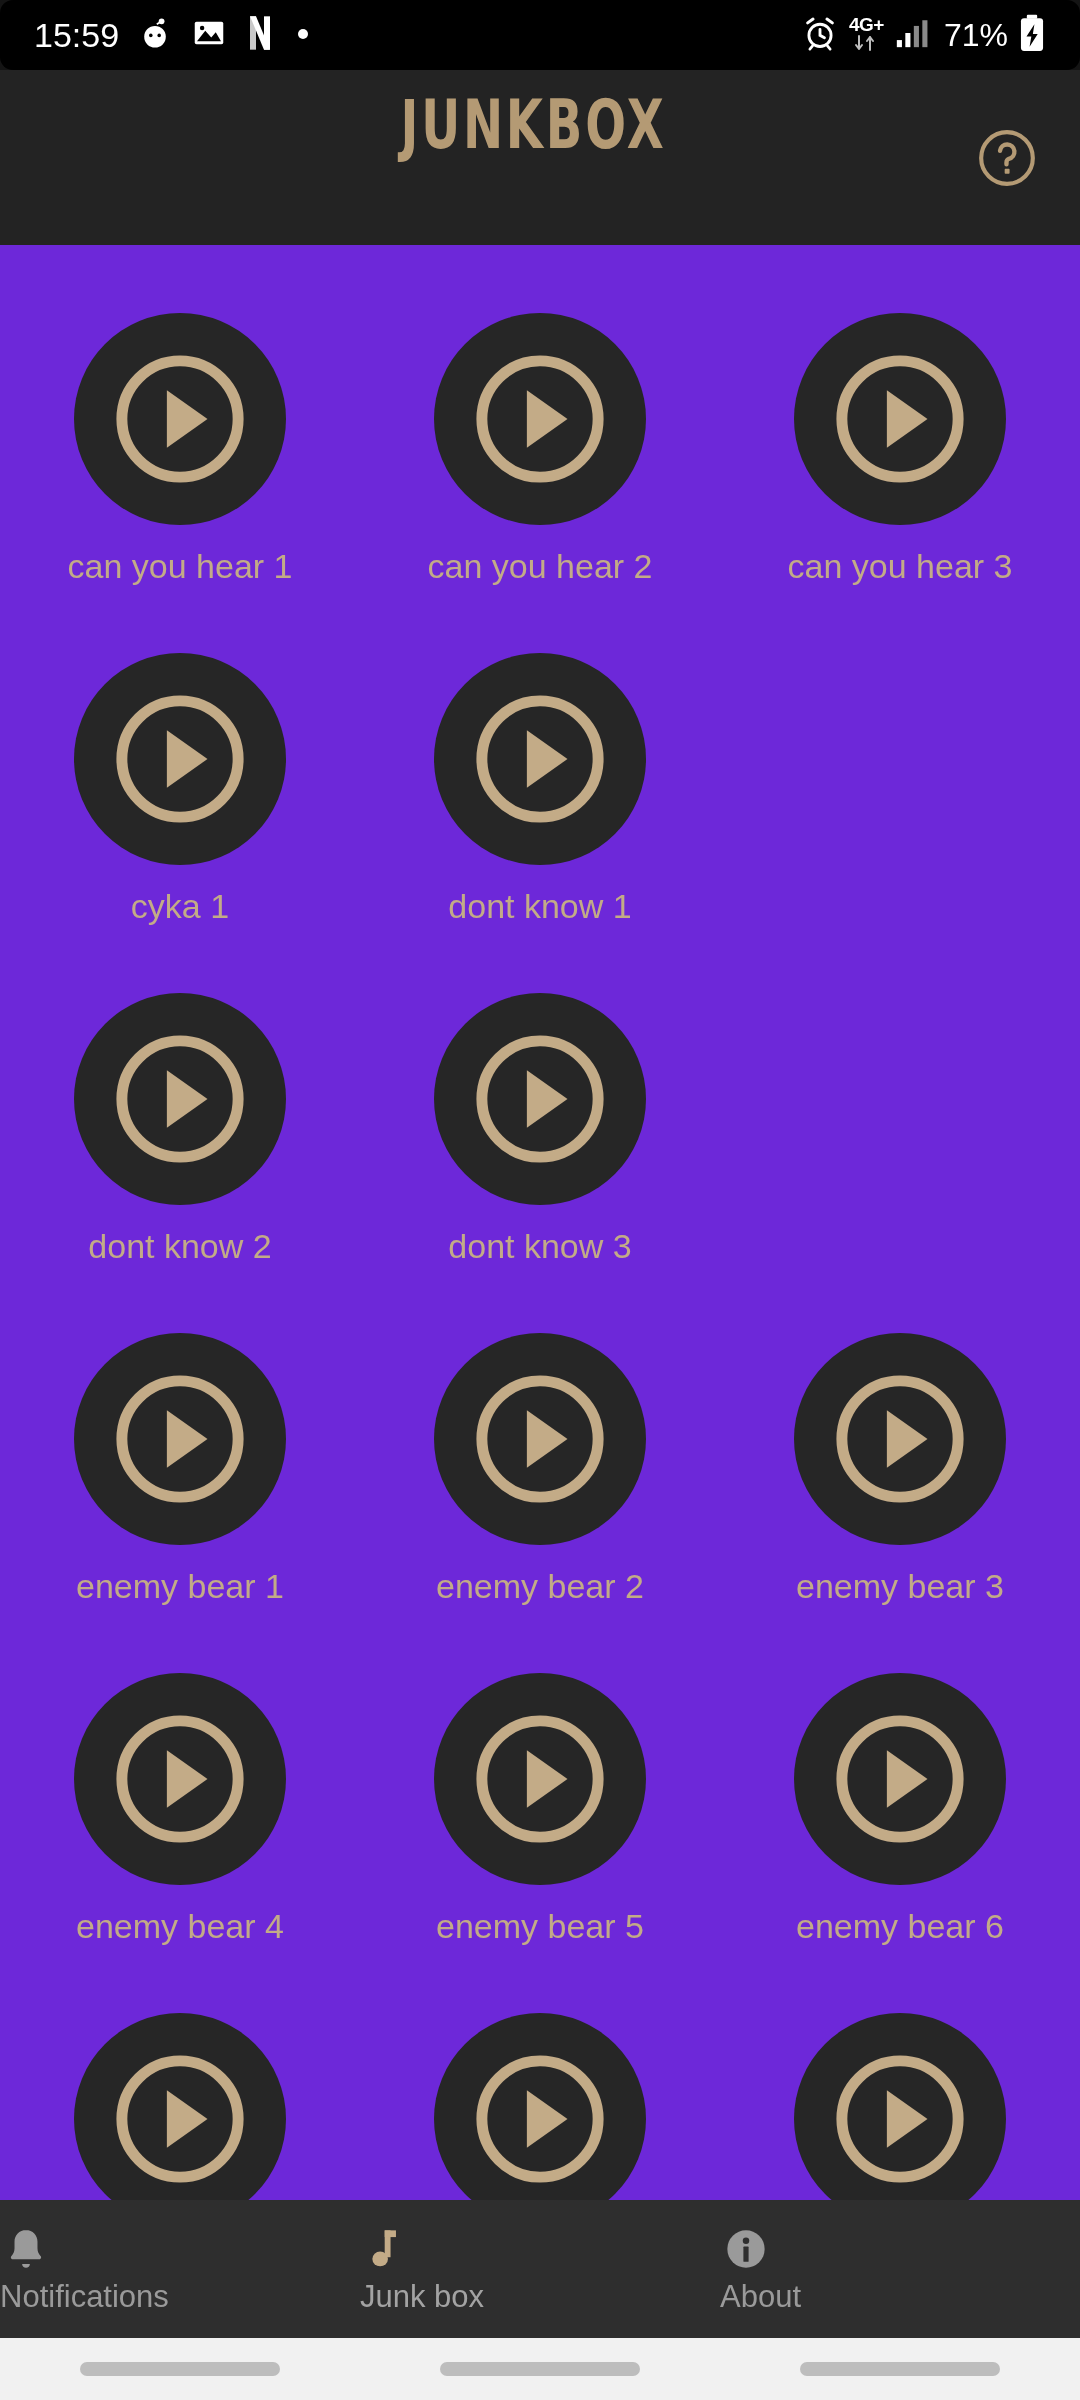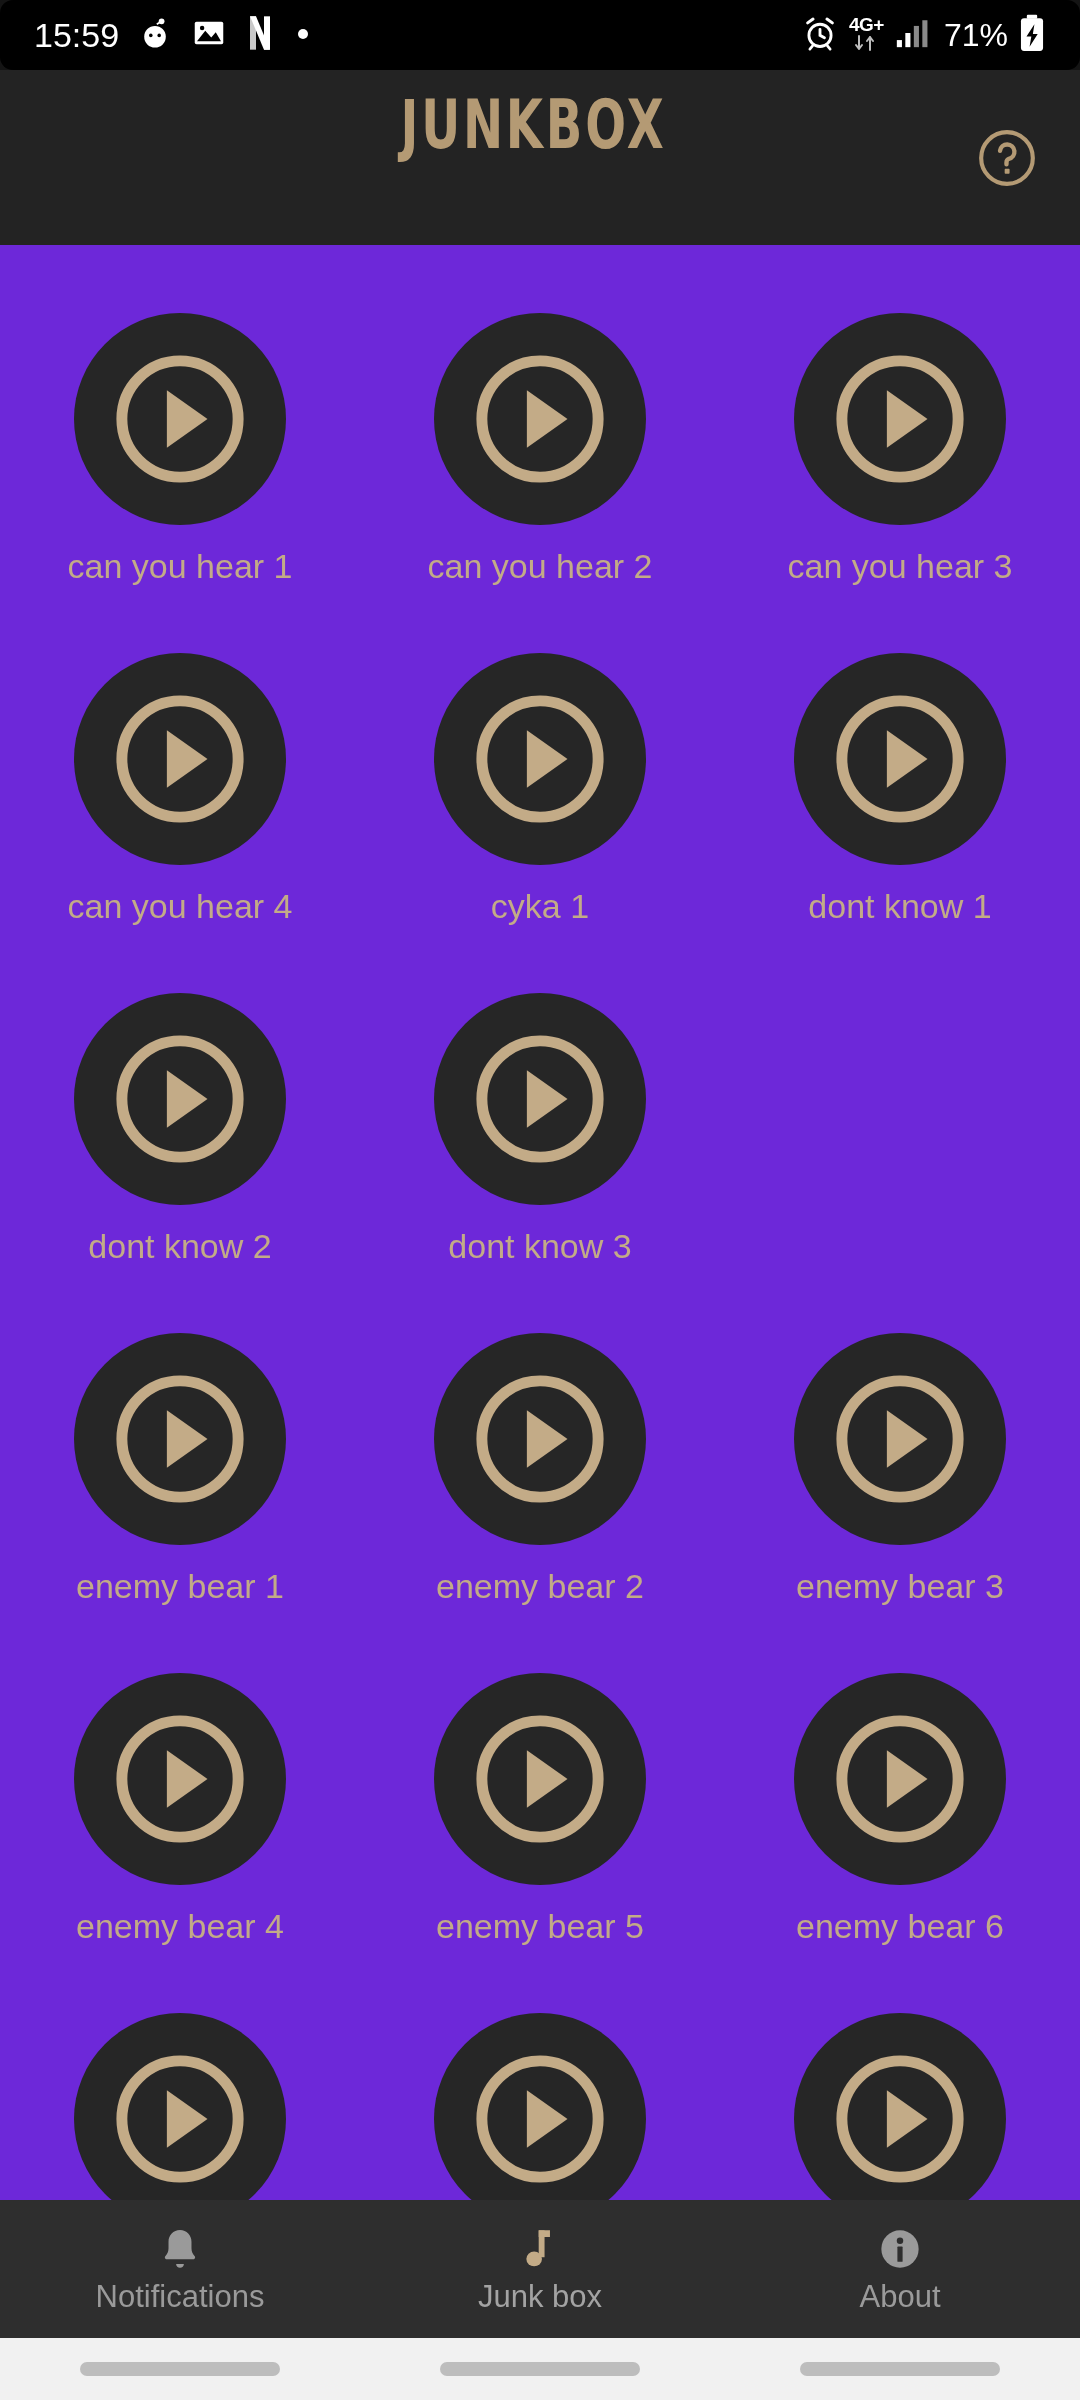--- a/index.html
+++ b/index.html
@@ -158,21 +158,21 @@
     width: 1080px;
     height: 138px;
     background: #2e2e2e;
     display: flex;
     align-items: center;
   }
   .navitem {
     flex: 1;
     display: flex;
     flex-direction: column;
-    align-items: center;
+    align-items: flex-start;
     justify-content: center;
     gap: 0;
     cursor: pointer;
   }
   .nav-label {
     font-size: 31px;
     font-family: "Liberation Sans", sans-serif;
   }
   .nav-label.inactive { color: #9a9a9a; }
   .nav-label.active { color: #a3a3a3; }
@@ -327,29 +327,20 @@
       </div>
 
       <div class="row">
         <div class="cell">
           <div class="pad">
             <svg width="150" height="150" viewBox="0 0 24 24">
               <circle cx="12" cy="12" r="9.3" fill="none" stroke="#c3ab87" stroke-width="1.75"></circle>
               <path d="M9.9 7.4 L16.4 12 L9.9 16.6 Z" fill="#c3ab87"></path>
             </svg>
           </div>
-          <div class="pad-label">can you hear 4</div>
-        </div>
-        <div class="cell">
-          <div class="pad">
-            <svg width="150" height="150" viewBox="0 0 24 24">
-              <circle cx="12" cy="12" r="9.3" fill="none" stroke="#c3ab87" stroke-width="1.75"></circle>
-              <path d="M9.9 7.4 L16.4 12 L9.9 16.6 Z" fill="#c3ab87"></path>
-            </svg>
-          </div>
           <div class="pad-label">cyka 1</div>
         </div>
         <div class="cell">
           <div class="pad">
             <svg width="150" height="150" viewBox="0 0 24 24">
               <circle cx="12" cy="12" r="9.3" fill="none" stroke="#c3ab87" stroke-width="1.75"></circle>
               <path d="M9.9 7.4 L16.4 12 L9.9 16.6 Z" fill="#c3ab87"></path>
             </svg>
           </div>
           <div class="pad-label">dont know 1</div>

